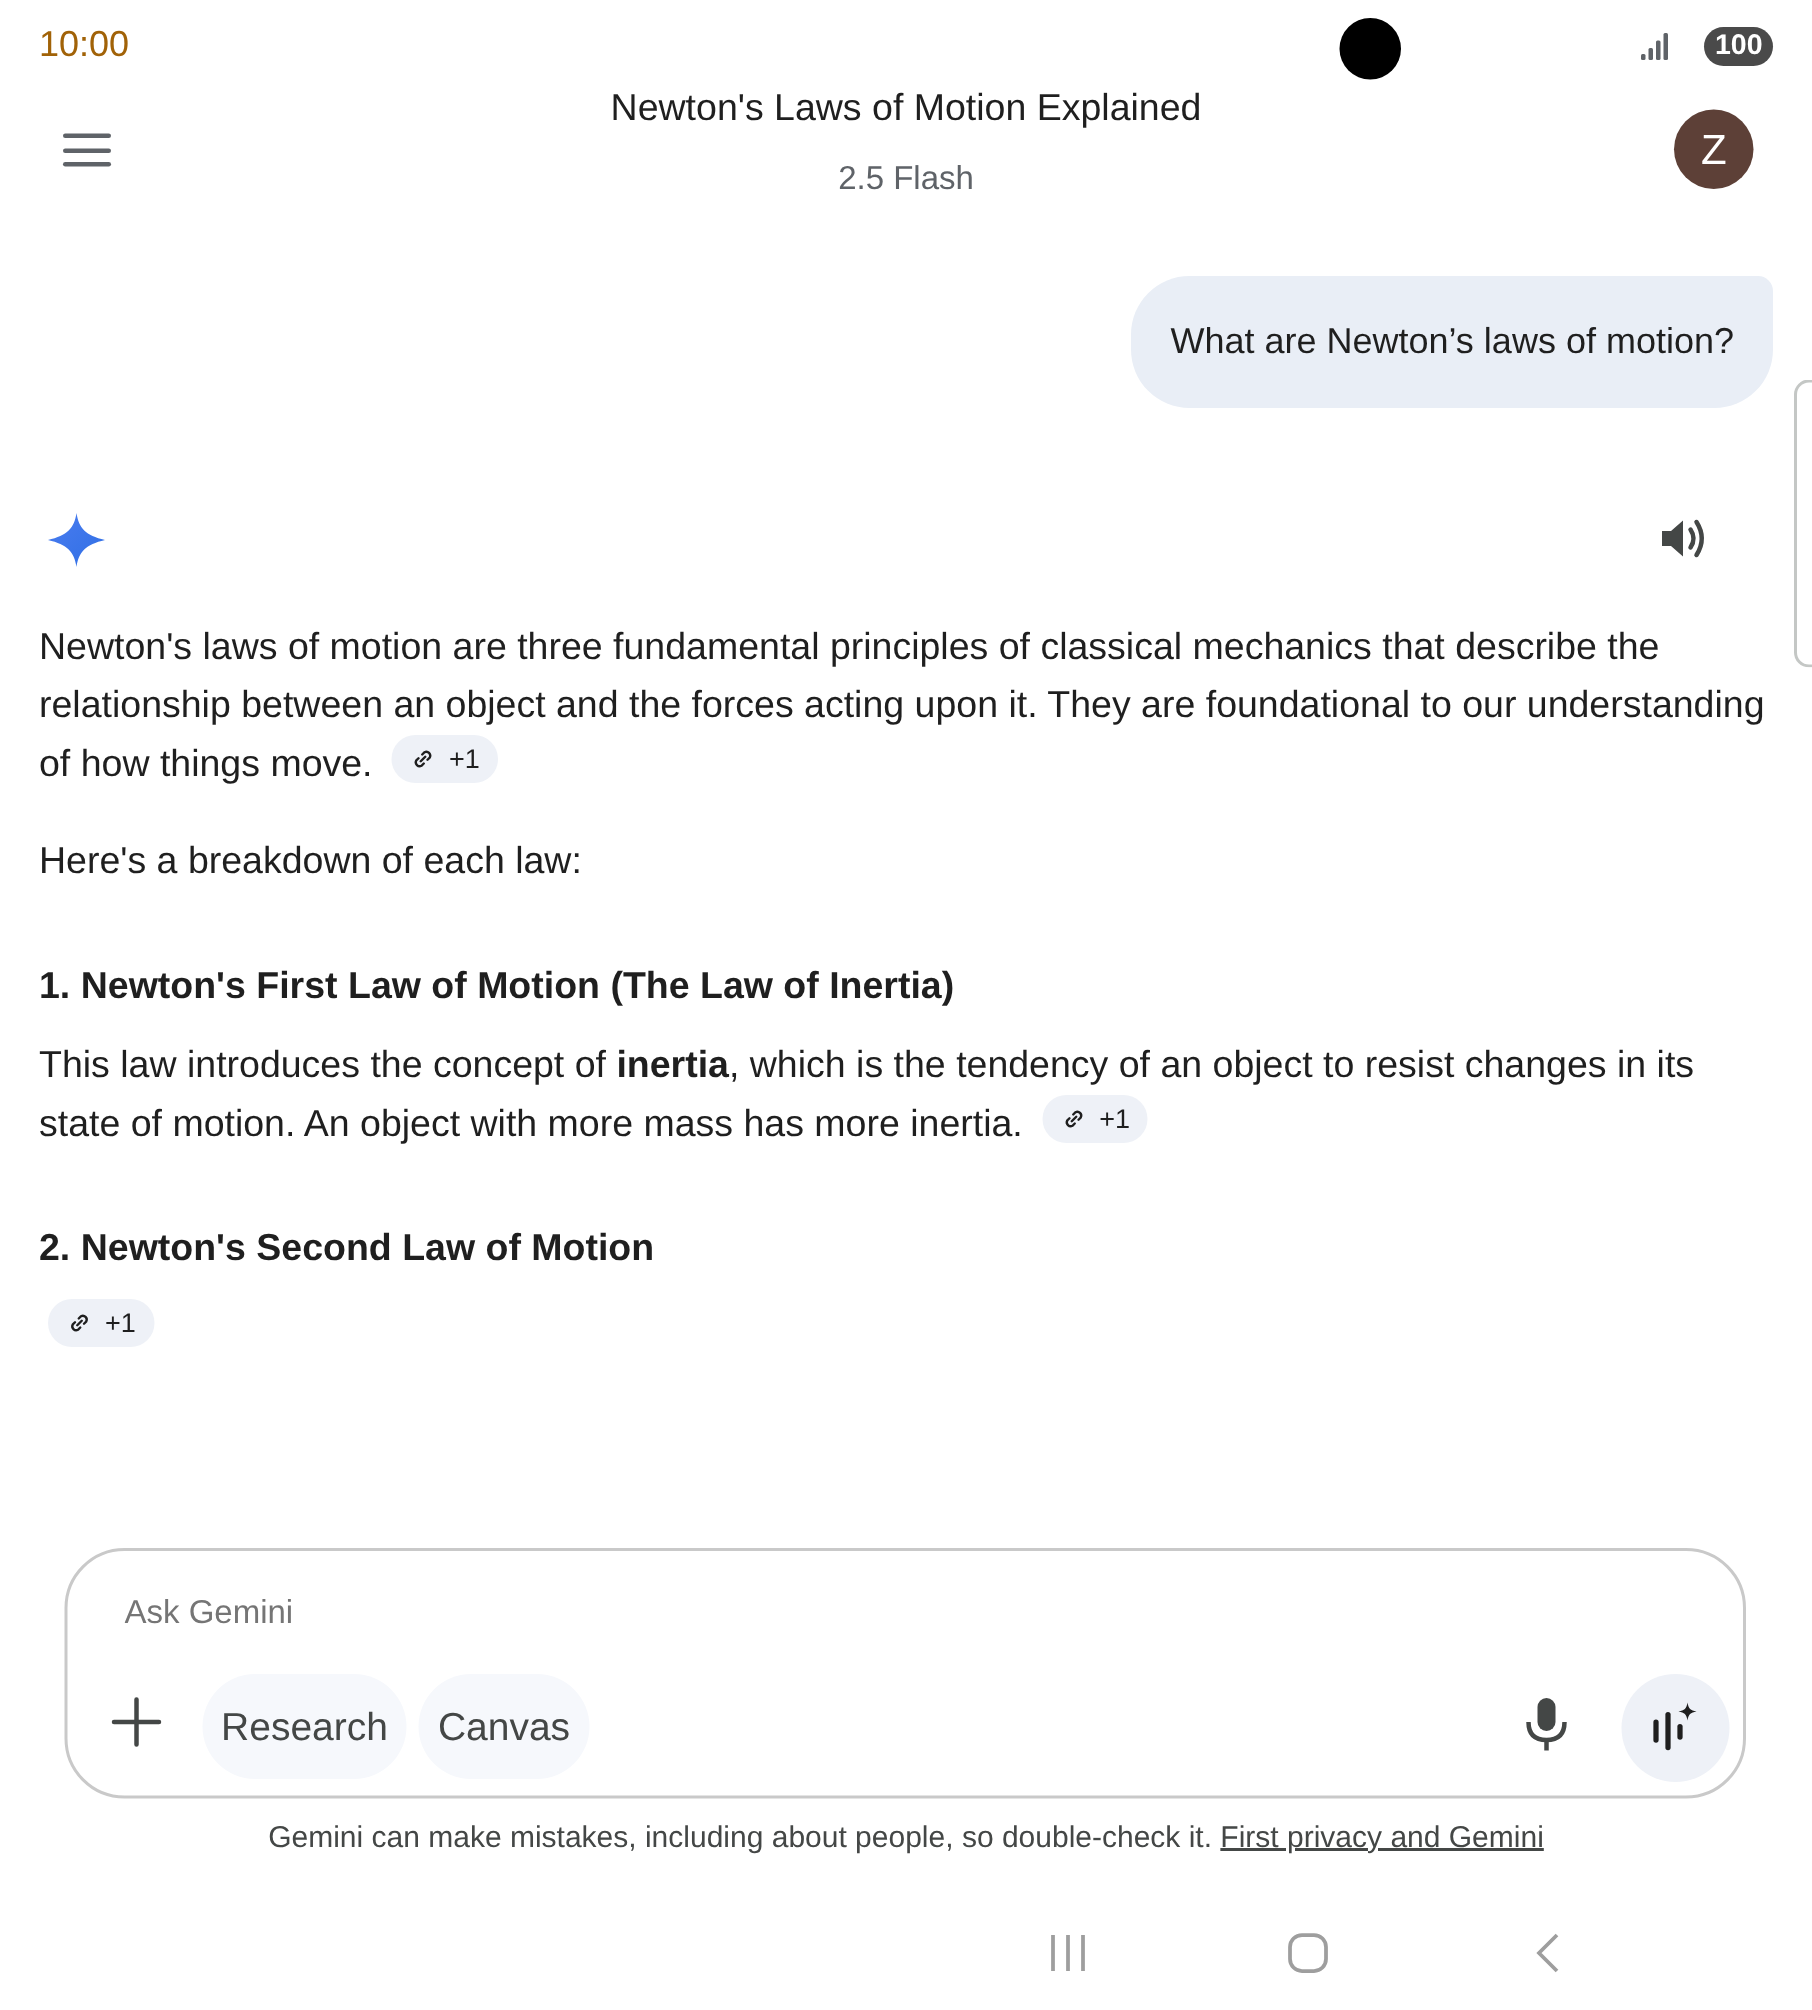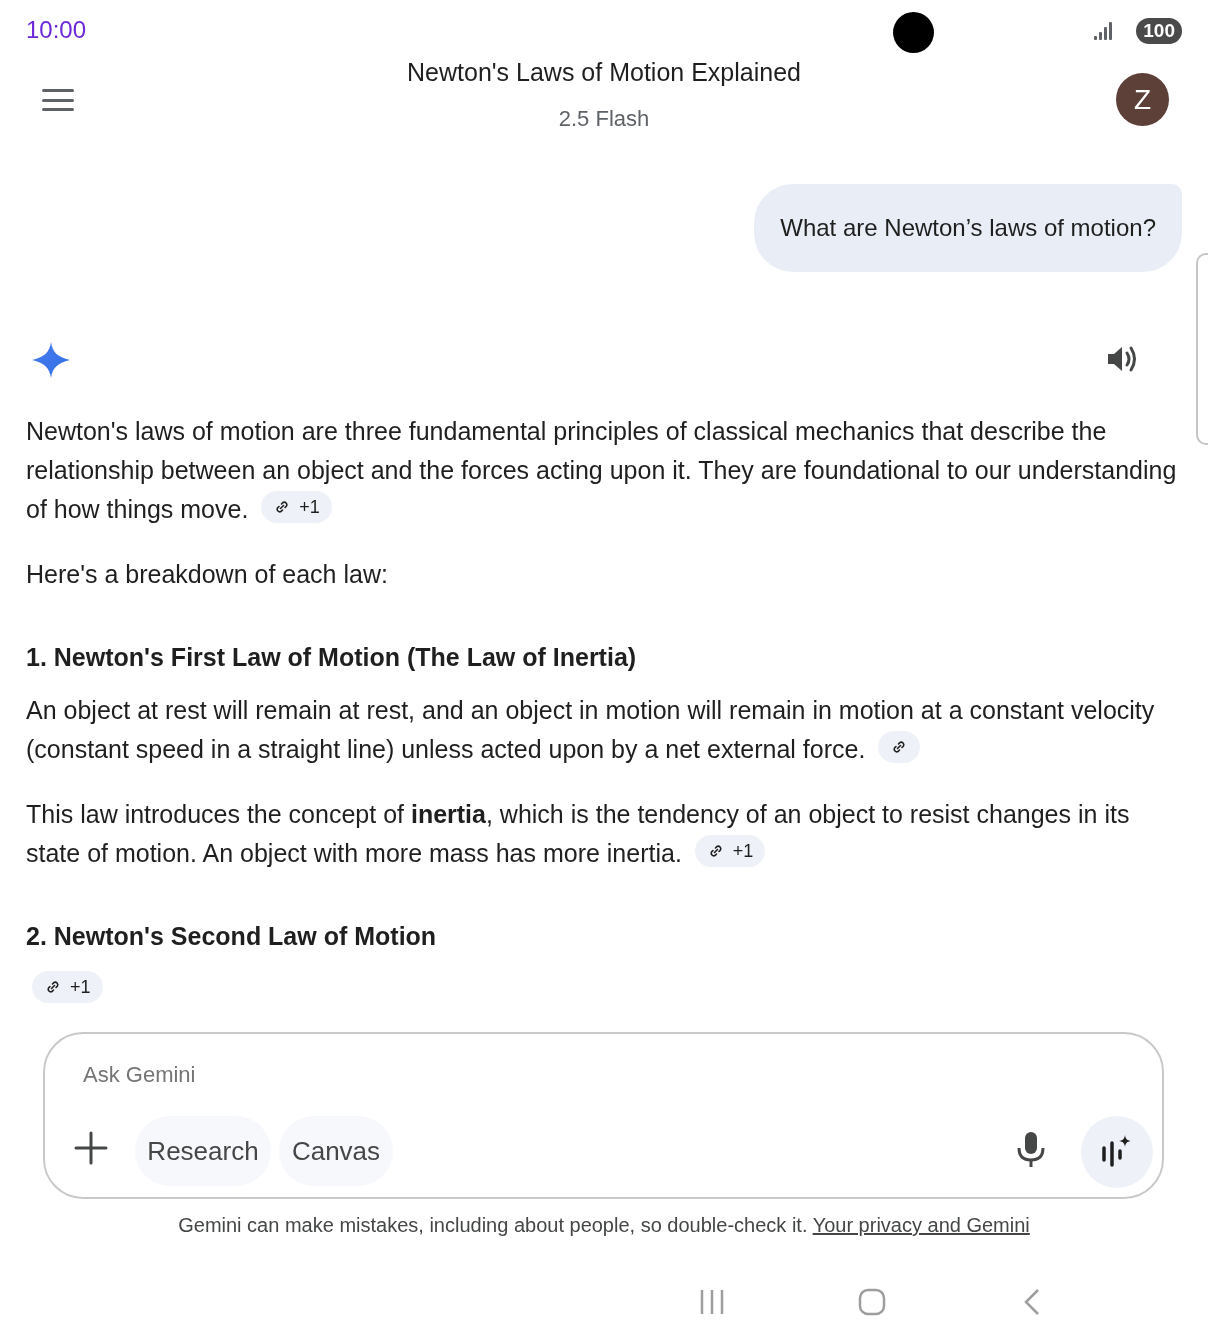--- a/index.html
+++ b/index.html
@@ -1,19 +1,19 @@
 <!DOCTYPE html>
 <html><head>
   <meta charset="utf-8">
   <style>
     * { box-sizing: border-box; margin: 0; padding: 0; }
     html, body { width: 1208px; height: 1340px; background: #ffffff; overflow: hidden; }
     body { position: relative; font-family: "Liberation Sans", "DejaVu Sans", sans-serif; color: #1f1f1f; }
 
-    .status-time { position: absolute; left: 26px; top: 16px; font-size: 24px; color: #6d28d9; }
+    .status-time { position: absolute; left: 26px; top: 16px; font-size: 24px; color: #a16207; }
     .camera { position: absolute; left: 893px; top: 12px; width: 41px; height: 41px; border-radius: 50%; background: #000; }
     .status-right { position: absolute; right: 26px; top: 18px; display: flex; align-items: center; gap: 24px; }
     .signal { display: flex; align-items: flex-end; gap: 2px; height: 18px; }
     .signal span { display: block; width: 3px; background: #5f6368; border-radius: 1px; }
     .battery { background: #4a4a4a; color: #fff; font-size: 19px; font-weight: bold; border-radius: 13px; padding: 2px 7px; line-height: 22px; }
 
     .menu-btn { position: absolute; left: 40px; top: 86px; width: 36px; height: 28px; display: flex; flex-direction: column; justify-content: space-between; padding: 3px 2px; cursor: pointer; }
     .menu-btn span { display: block; height: 3px; background: #5f6368; border-radius: 2px; }
     .title { position: absolute; left: 0; right: 0; top: 58px; text-align: center; font-size: 25px; color: #1f1f1f; }
     .subtitle { position: absolute; left: 0; right: 0; top: 106px; text-align: center; font-size: 22px; color: #5f6368; }
@@ -96,28 +96,20 @@
       <svg viewBox="0 0 18 18">
           <path d="M7.5 10.5 L10.5 7.5 M6 8.5 L4.5 10 a2.6 2.6 0 0 0 3.5 3.5 L9.5 12 M8.5 6 L10 4.5 a2.6 2.6 0 0 1 3.5 3.5 L12 9.5" stroke="#1f1f1f" stroke-width="1.6" fill="none" stroke-linecap="round"></path>
         </svg>
       <span>+1</span>
     </span>
   </p>
   <p>Here's a breakdown of each law:</p>
 
   <h3>1. Newton's First Law of Motion (The Law of Inertia)</h3>
   <p>
-    <span>An object at rest will remain at rest, and an object in motion will remain in motion at a constant velocity (constant speed in a straight line) unless acted upon by a net external force.</span>
-    <span class="chip">
-      <svg viewBox="0 0 18 18">
-          <path d="M7.5 10.5 L10.5 7.5 M6 8.5 L4.5 10 a2.6 2.6 0 0 0 3.5 3.5 L9.5 12 M8.5 6 L10 4.5 a2.6 2.6 0 0 1 3.5 3.5 L12 9.5" stroke="#1f1f1f" stroke-width="1.6" fill="none" stroke-linecap="round"></path>
-        </svg>
-    </span>
-  </p>
-  <p>
     <span>This law introduces the concept of </span><b>inertia</b><span>, which is the tendency of an object to resist changes in its state of motion. An object with more mass has more inertia.</span>
     <span class="chip">
       <svg viewBox="0 0 18 18">
           <path d="M7.5 10.5 L10.5 7.5 M6 8.5 L4.5 10 a2.6 2.6 0 0 0 3.5 3.5 L9.5 12 M8.5 6 L10 4.5 a2.6 2.6 0 0 1 3.5 3.5 L12 9.5" stroke="#1f1f1f" stroke-width="1.6" fill="none" stroke-linecap="round"></path>
         </svg>
       <span>+1</span>
     </span>
   </p>
 
   <h3>2. Newton's Second Law of Motion</h3>
@@ -148,21 +140,21 @@
       <path d="M5 14 V26" stroke="#1f1f1f" stroke-width="3.5" stroke-linecap="round"></path>
       <path d="M13 9 V31" stroke="#1f1f1f" stroke-width="3.5" stroke-linecap="round"></path>
       <path d="M21 17 V24" stroke="#1f1f1f" stroke-width="3.5" stroke-linecap="round"></path>
       <path d="M26 1 C26.6 5 28 6.4 32 7 C28 7.6 26.6 9 26 13 C25.4 9 24 7.6 20 7 C24 6.4 25.4 5 26 1 Z" fill="#1f1f1f"></path>
     </svg>
   </div>
 </div>
 
 <div class="disclaimer">
   <span>Gemini can make mistakes, including about people, so double-check it.</span>
-  <a>Your privacy and Gemini</a>
+  <a>First privacy and Gemini</a>
 </div>
 
 <div class="nav-bar">
   <svg class="nav-btn" style="left:696px;width:32px;" viewBox="0 0 32 32">
     <path d="M6 4 V28 M16 4 V28 M26 4 V28" stroke="#9e9e9e" stroke-width="2.5"></path>
   </svg>
   <svg class="nav-btn" style="left:856px;width:32px;" viewBox="0 0 32 32">
     <rect x="4" y="4" width="24" height="24" rx="8" stroke="#9e9e9e" stroke-width="2.5" fill="none"></rect>
   </svg>
   <svg class="nav-btn" style="left:1016px;width:32px;" viewBox="0 0 32 32">

